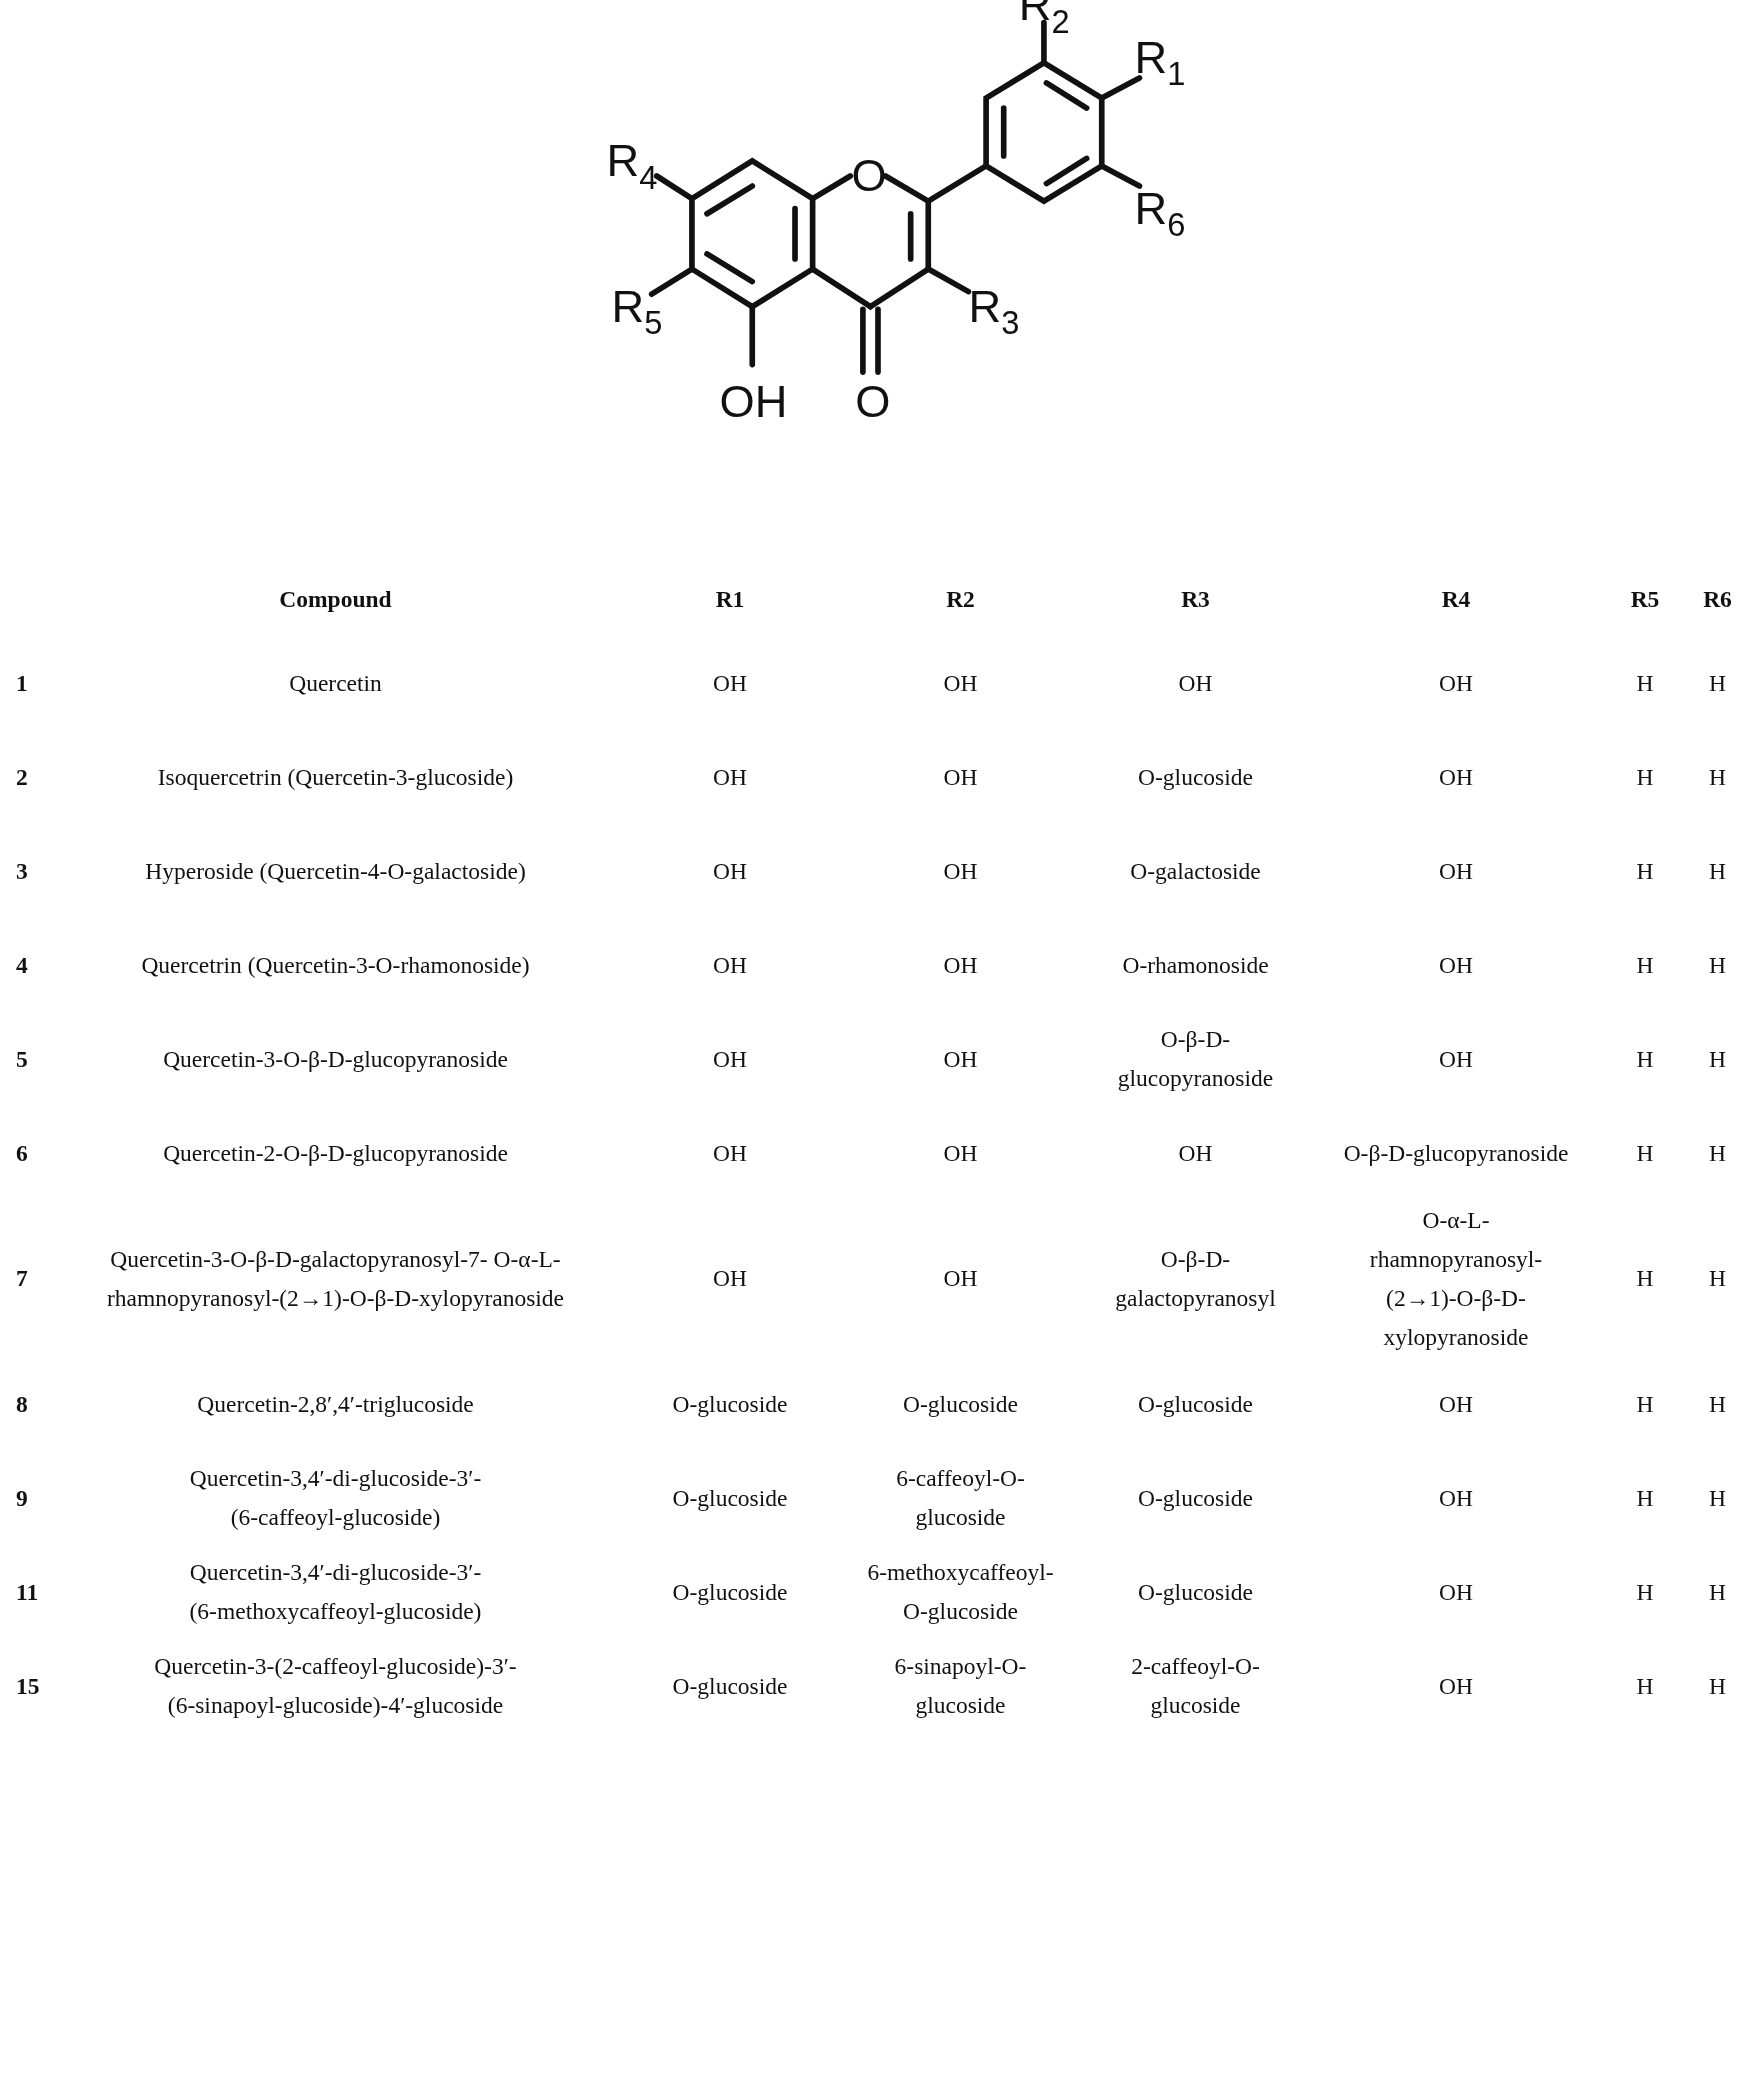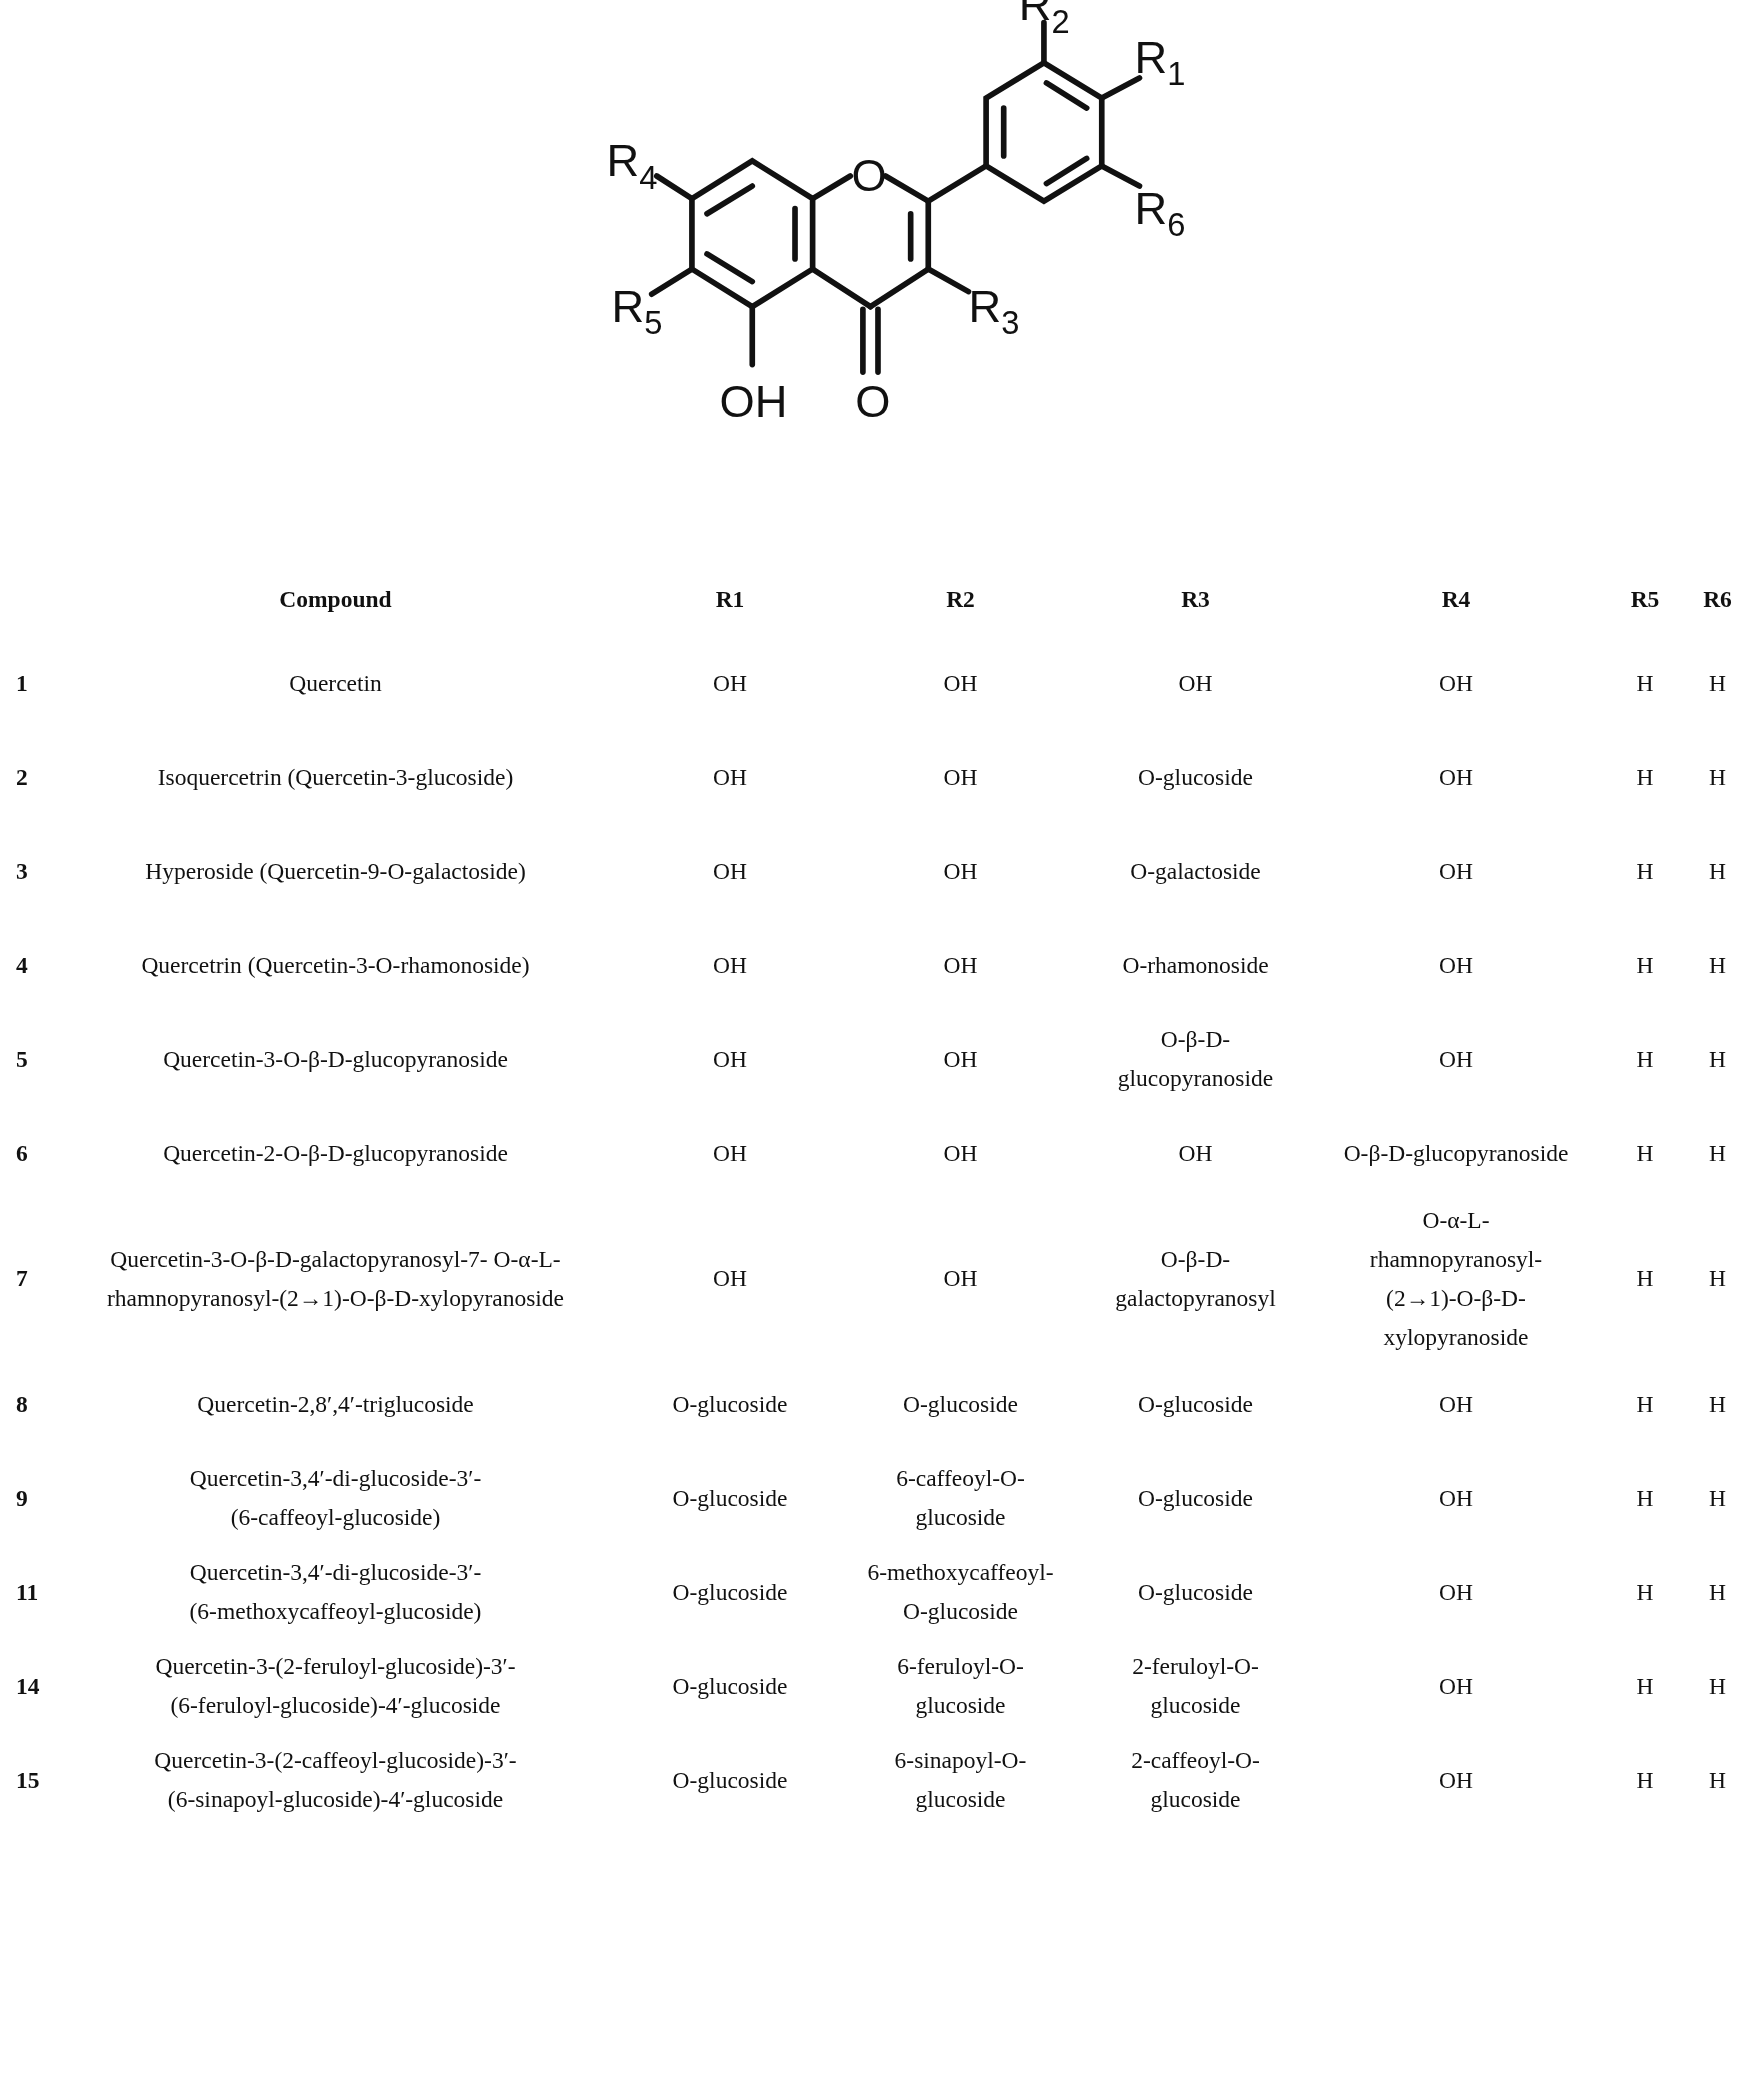--- a/index.html
+++ b/index.html
@@ -110,21 +110,21 @@
     <td class="cell">Isoquercetrin (Quercetin-3-glucoside)</td>
     <td class="cell">OH</td>
     <td class="cell">OH</td>
     <td class="cell">O-glucoside</td>
     <td class="cell">OH</td>
     <td class="cell">H</td>
     <td class="cell">H</td>
   </tr>
       <tr class="r1">
     <td class="num">3</td>
-    <td class="cell">Hyperoside  (Quercetin-9-O-galactoside)</td>
+    <td class="cell">Hyperoside  (Quercetin-4-O-galactoside)</td>
     <td class="cell">OH</td>
     <td class="cell">OH</td>
     <td class="cell">O-galactoside</td>
     <td class="cell">OH</td>
     <td class="cell">H</td>
     <td class="cell">H</td>
   </tr>
       <tr class="r1">
     <td class="num">4</td>
     <td class="cell">Quercetrin (Quercetin-3-O-rhamonoside)</td>
@@ -199,33 +199,20 @@
 (6-methoxycaffeoyl-glucoside)</td>
     <td class="cell">O-glucoside</td>
     <td class="cell">6-methoxycaffeoyl-
 O-glucoside</td>
     <td class="cell">O-glucoside</td>
     <td class="cell">OH</td>
     <td class="cell">H</td>
     <td class="cell">H</td>
   </tr>
       <tr class="r2">
-    <td class="num">14</td>
-    <td class="cell">Quercetin-3-(2-feruloyl-glucoside)-3′-
-(6-feruloyl-glucoside)-4′-glucoside</td>
-    <td class="cell">O-glucoside</td>
-    <td class="cell">6-feruloyl-O-
-glucoside</td>
-    <td class="cell">2-feruloyl-O-
-glucoside</td>
-    <td class="cell">OH</td>
-    <td class="cell">H</td>
-    <td class="cell">H</td>
-  </tr>
-      <tr class="r2">
     <td class="num">15</td>
     <td class="cell">Quercetin-3-(2-caffeoyl-glucoside)-3′-
 (6-sinapoyl-glucoside)-4′-glucoside</td>
     <td class="cell">O-glucoside</td>
     <td class="cell">6-sinapoyl-O-
 glucoside</td>
     <td class="cell">2-caffeoyl-O-
 glucoside</td>
     <td class="cell">OH</td>
     <td class="cell">H</td>

